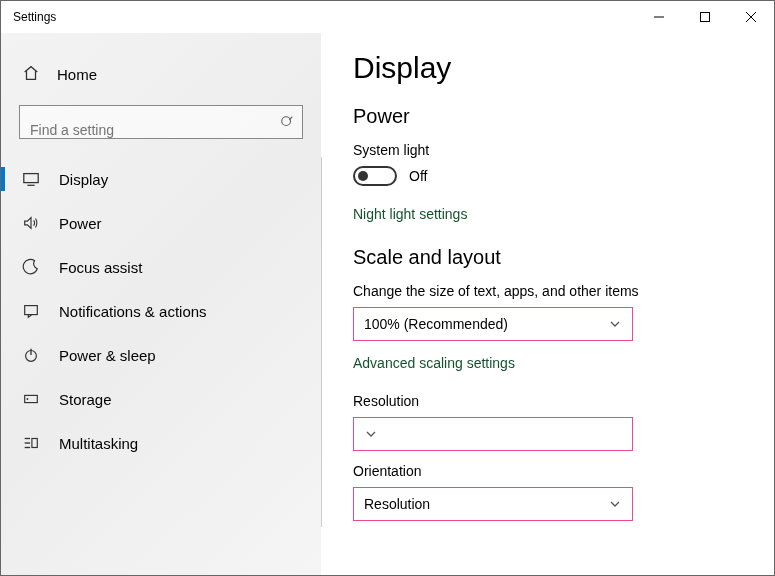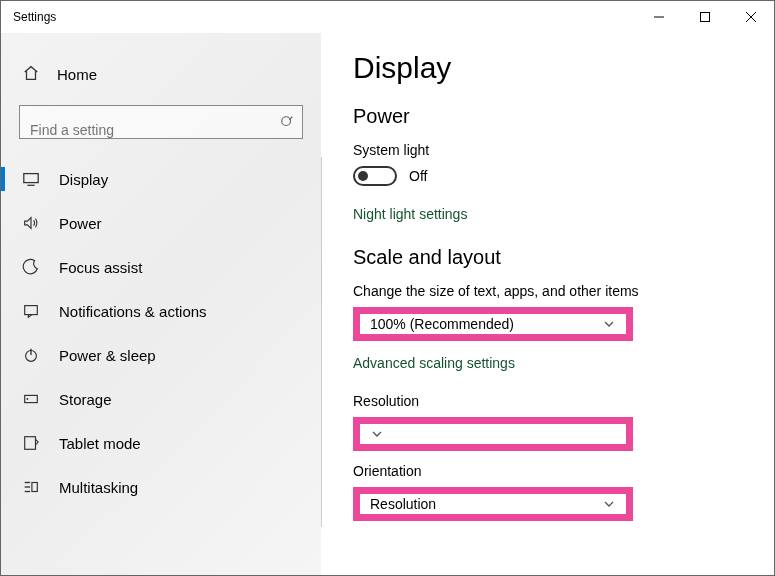--- a/index.html
+++ b/index.html
@@ -136,21 +136,21 @@
   }
   .link {
     color: #14532d;
     font-size: 14px;
     margin: 6px 0 10px 0;
     display: inline-block;
   }
   .select {
     width: 280px;
     height: 34px;
-    border: 7px solid #ec4899;
+    border: 1px solid #ec4899;
     display:flex;
     align-items:center;
     justify-content: space-between;
     padding: 0 10px;
     font-size: 14px;
     margin-bottom: 8px;
     background:#fff;
   }
   .chevron { width:14px;height:14px; display:flex;align-items:center;justify-content:center;}
   svg { display:block; }
@@ -248,29 +248,20 @@
             <svg width="18" height="18" viewBox="0 0 20 20">
               <rect x="3" y="6" width="14" height="8" fill="none" stroke="#333" stroke-width="1.3"></rect>
               <circle cx="6" cy="10" r="1" fill="#333"></circle>
             </svg>
           </span>
         <span>Storage</span>
       </div>
       <div class="nav-item">
         <span class="icon-wrap">
             <svg width="18" height="18" viewBox="0 0 20 20">
-              <rect x="3" y="3" width="12" height="14" fill="none" stroke="#333" stroke-width="1.3"></rect>
-              <path d="M15 6 L18 9 L15 12" fill="none" stroke="#333" stroke-width="1.2"></path>
-            </svg>
-          </span>
-        <span>Tablet mode</span>
-      </div>
-      <div class="nav-item">
-        <span class="icon-wrap">
-            <svg width="18" height="18" viewBox="0 0 20 20">
               <line x1="3" y1="5" x2="9" y2="5" stroke="#333" stroke-width="1.5"></line>
               <line x1="3" y1="10" x2="9" y2="10" stroke="#333" stroke-width="1.5"></line>
               <line x1="3" y1="15" x2="9" y2="15" stroke="#333" stroke-width="1.5"></line>
               <rect x="11" y="5" width="6" height="10" fill="none" stroke="#333" stroke-width="1.3"></rect>
             </svg>
           </span>
         <span>Multitasking</span>
       </div>
     </div>
   </div>

